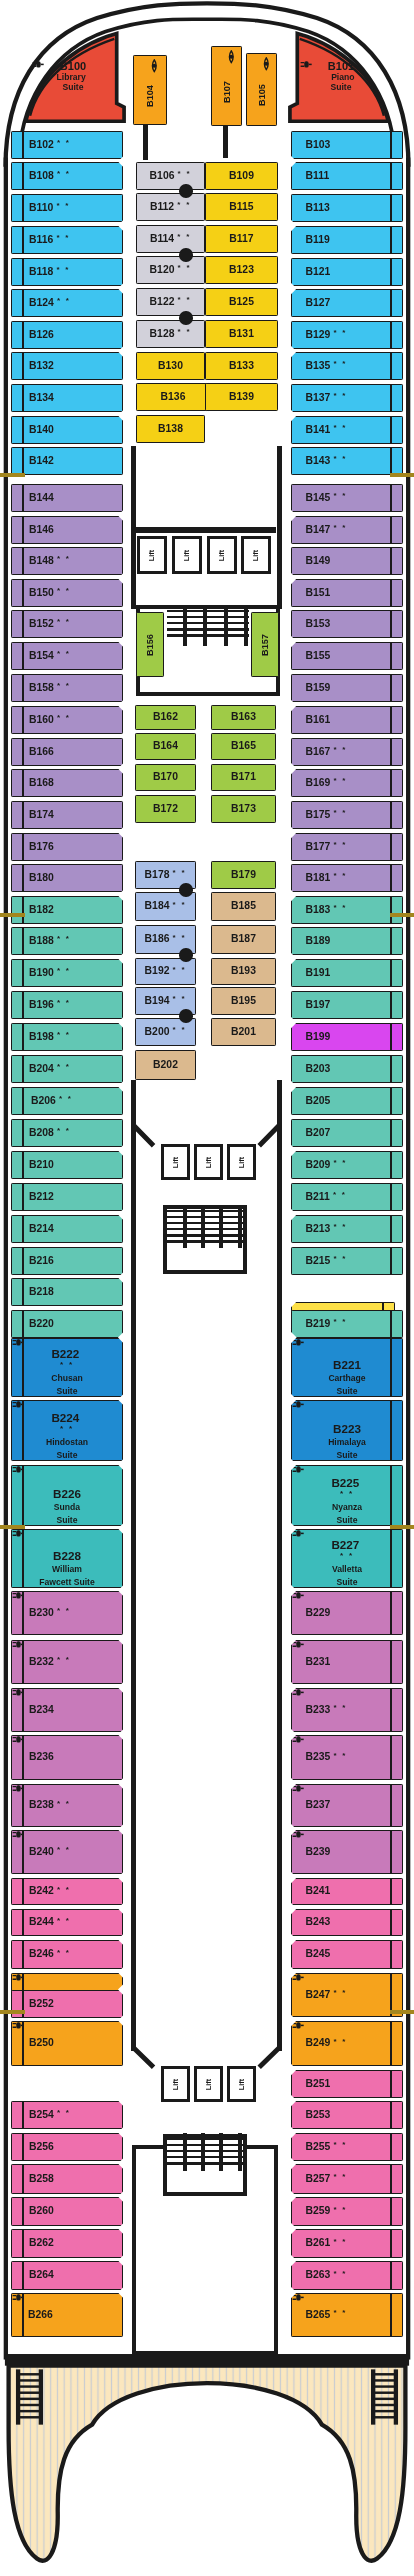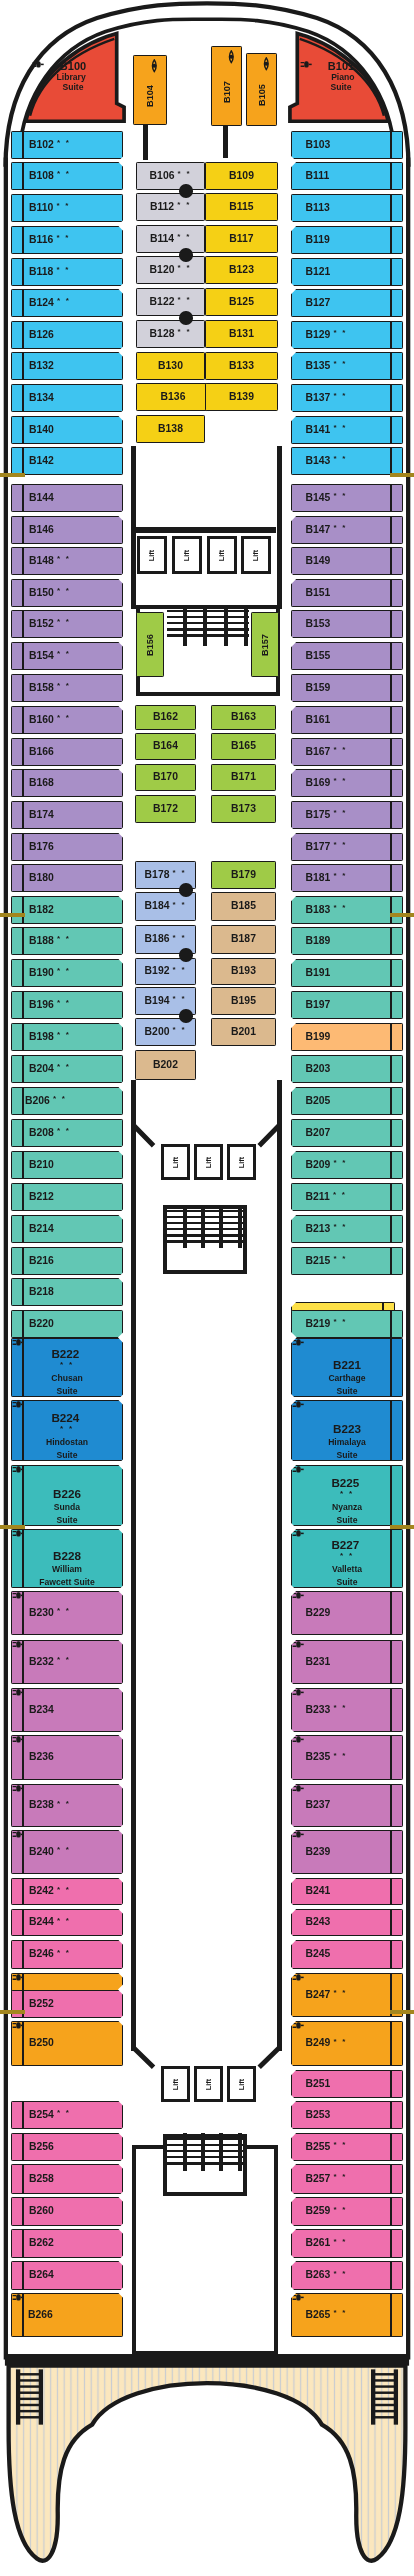--- a/index.html
+++ b/index.html
@@ -341,21 +341,21 @@
       </div>
       <div class="cab" style="left:11px;top:1055px;width:112px;height:28px;background:#62C7B4">
         <span class="strip" style="left:10.4px"></span>
         <span class="lbl" style="padding-left:17px">
           <span class="num">B204</span>
           <span class="st">* *</span>
         </span>
       </div>
       <div class="cab" style="left:11px;top:1087px;width:112px;height:28px;background:#62C7B4">
         <span class="strip" style="left:10.4px"></span>
-        <span class="lbl" style="padding-left:13px">
+        <span class="lbl" style="padding-left:19px">
           <span class="num">B206</span>
           <span class="st">* *</span>
         </span>
         <span class="door" style="right:-6.1px;top:-6.1px"></span>
       </div>
       <div class="cab" style="left:11px;top:1119px;width:112px;height:28px;background:#62C7B4">
         <span class="strip" style="left:10.4px"></span>
         <span class="lbl" style="padding-left:17px">
           <span class="num">B208</span>
           <span class="st">* *</span>
@@ -839,21 +839,21 @@
           <span class="num">B191</span>
         </span>
         <span class="door" style="left:-6.1px;top:-6.1px"></span>
       </div>
       <div class="cab" style="left:291px;top:991px;width:112px;height:28px;background:#62C7B4">
         <span class="strip" style="right:10.4px"></span>
         <span class="lbl" style="padding-left:13.5px">
           <span class="num">B197</span>
         </span>
       </div>
-      <div class="cab" style="left:291px;top:1023px;width:112px;height:28px;background:#fdba74">
+      <div class="cab" style="left:291px;top:1023px;width:112px;height:28px;background:#d946ef">
         <span class="strip" style="right:10.4px"></span>
         <span class="lbl" style="padding-left:13.5px">
           <span class="num">B199</span>
         </span>
         <span class="door" style="left:-6.1px;top:-6.1px"></span>
       </div>
       <div class="cab" style="left:291px;top:1055px;width:112px;height:28px;background:#62C7B4">
         <span class="strip" style="right:10.4px"></span>
         <span class="lbl" style="padding-left:13.5px">
           <span class="num">B203</span>

